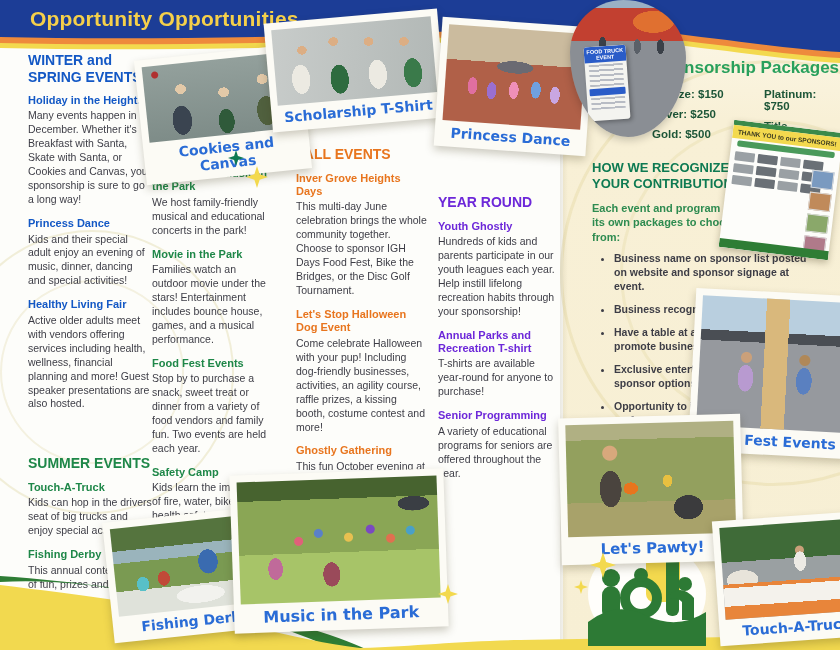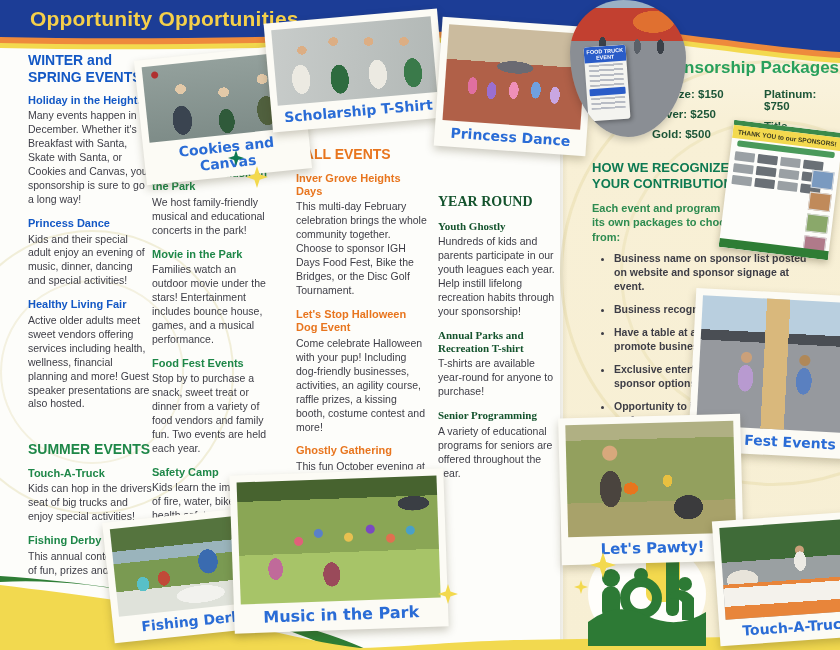--- a/index.html
+++ b/index.html
@@ -15,21 +15,21 @@
   #header-svg{position:absolute;left:0;top:0;z-index:3;}
   #page-title{position:absolute;left:30px;top:7px;z-index:4;
       font-size:21px;font-weight:800;letter-spacing:.2px;}
   
   .col{position:absolute;z-index:1;}
   .sec-h{font-size:14px;font-weight:800;line-height:1.18;margin:0 0 9px 0;}
   .evt{margin:0 0 10px 0;}
   .evt-t{font-size:11px;font-weight:800;line-height:1.22;margin:0 0 2px 0;}
   .evt-b{font-size:10.5px;line-height:1.33;color:#3d3d46;}
   .c-blue{color:#1358c5;} .c-green{color:#1e8748;}
-  .c-orange{color:#e8751e;} .c-purple{color:#14532d;font-family:Liberation Serif, serif;}
+  .c-orange{color:#e8751e;} .c-purple{color:#6d28d9;}
   
   #pkg-head{position:absolute;left:652px;top:58px;font-size:17px;font-weight:800;
       color:#28a05c;z-index:2;}
   .tiers{position:absolute;z-index:2;font-size:11.5px;font-weight:800;color:#1d5638;}
   .tiers div{margin-bottom:8px;}
   #recognize{position:absolute;left:592px;top:160px;width:160px;z-index:1;}
   #recognize h3{font-size:13px;font-weight:800;color:#0e7a52;margin:0 0 8px 0;line-height:1.25;}
   #recognize p{font-size:11px;font-weight:700;color:#2e8b50;line-height:1.35;margin:0;}
   #bullets{position:absolute;left:600px;top:252px;width:200px;z-index:1;margin:0;
       padding-left:14px;font-size:10.5px;line-height:1.33;color:#3d3d46;}
@@ -167,23 +167,23 @@
     <div class="evt">
         <div class="evt-t c-blue">Holiday in the Heights</div>
       <div class="evt-b">Many events happen in December. Whether it's Breakfast with Santa, Skate with Santa, or Cookies and Canvas, your sponsorship is sure to go a long way!</div>
       </div>
     <div class="evt">
         <div class="evt-t c-blue">Princess Dance</div>
       <div class="evt-b">Kids and their special adult enjoy an evening of music, dinner, dancing and special activities!</div>
       </div>
     <div class="evt">
         <div class="evt-t c-blue">Healthy Living Fair</div>
-      <div class="evt-b">Active older adults meet sweet vendors offering services including health, wellness, financial planning and more! Guest speaker presentations are also hosted.</div>
-      </div>
-    <h2 class="sec-h c-green" style="margin-top:30px;">SUMMER EVENTS</h2>
+      <div class="evt-b">Active older adults meet with vendors offering services including health, wellness, financial planning and more! Guest speaker presentations are also hosted.</div>
+      </div>
+    <h2 class="sec-h c-green" style="margin-top:44px;">SUMMER EVENTS</h2>
     <div class="evt">
         <div class="evt-t c-green">Touch-A-Truck</div>
       <div class="evt-b">Kids can hop in the drivers seat of big trucks and enjoy special activities!</div>
       </div>
     <div class="evt">
         <div class="evt-t c-green">Fishing Derby</div>
       <div class="evt-b">This annual contest is full of fun, prizes and fishing!</div>
       </div>
   </div>
 
@@ -203,21 +203,21 @@
     <div class="evt">
         <div class="evt-t c-green">Safety Camp</div>
       <div class="evt-b">Kids learn the importance of fire, water, bike, and health safety. All participants receive a goodie bag and T-shirt.</div>
       </div>
   </div>
 
   <div class="col" style="left:296px;top:146px;width:132px;">
     <h2 class="sec-h c-orange">FALL EVENTS</h2>
     <div class="evt">
         <div class="evt-t c-orange">Inver Grove Heights Days</div>
-      <div class="evt-b">This multi-day February celebration brings the whole community together. Choose to sponsor IGH Days Food Fest, Bike the Bridges, or the Disc Golf Tournament.</div>
+      <div class="evt-b">This multi-day June celebration brings the whole community together. Choose to sponsor IGH Days Food Fest, Bike the Bridges, or the Disc Golf Tournament.</div>
       </div>
     <div class="evt">
         <div class="evt-t c-orange">Let's Stop Halloween Dog Event</div>
       <div class="evt-b">Come celebrate Halloween with your pup! Including dog-friendly businesses, activities, an agility course, raffle prizes, a kissing booth, costume contest and more!</div>
       </div>
     <div class="evt">
         <div class="evt-t c-orange">Ghostly Gathering</div>
       <div class="evt-b">This fun October evening at the VMCC includes games, crafts and of course — trick-or-treating!</div>
       </div>
   </div>

